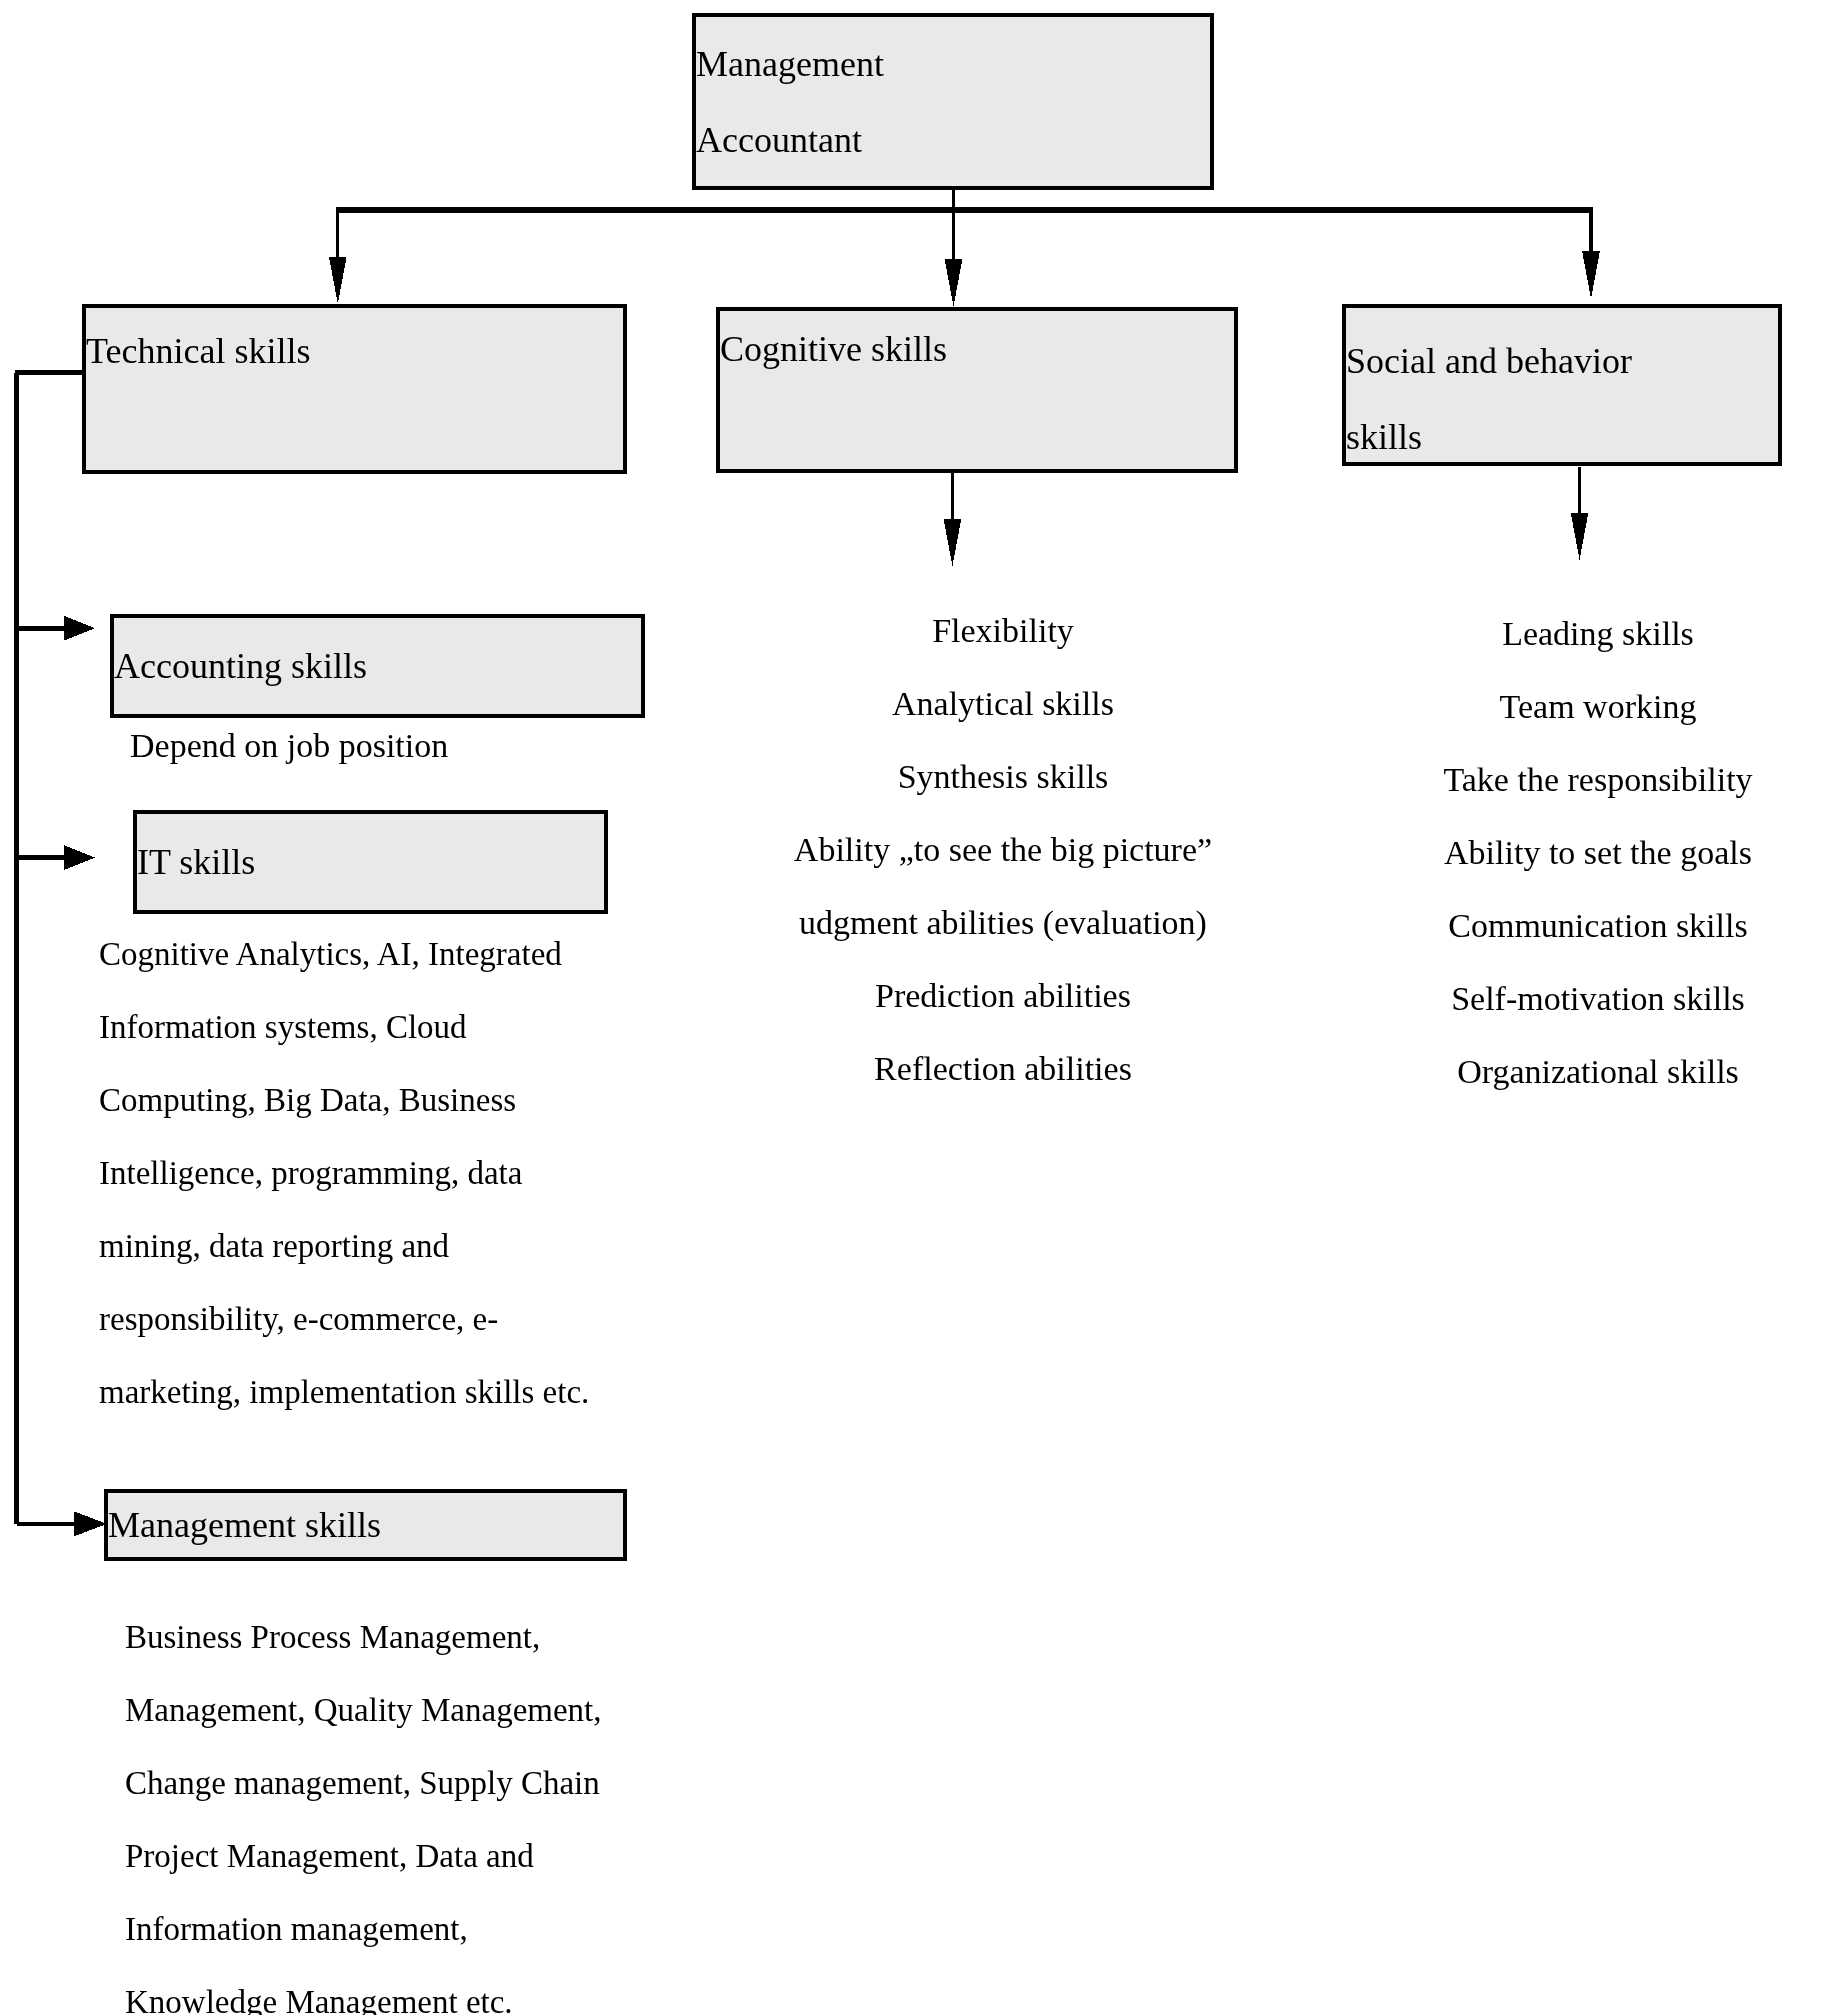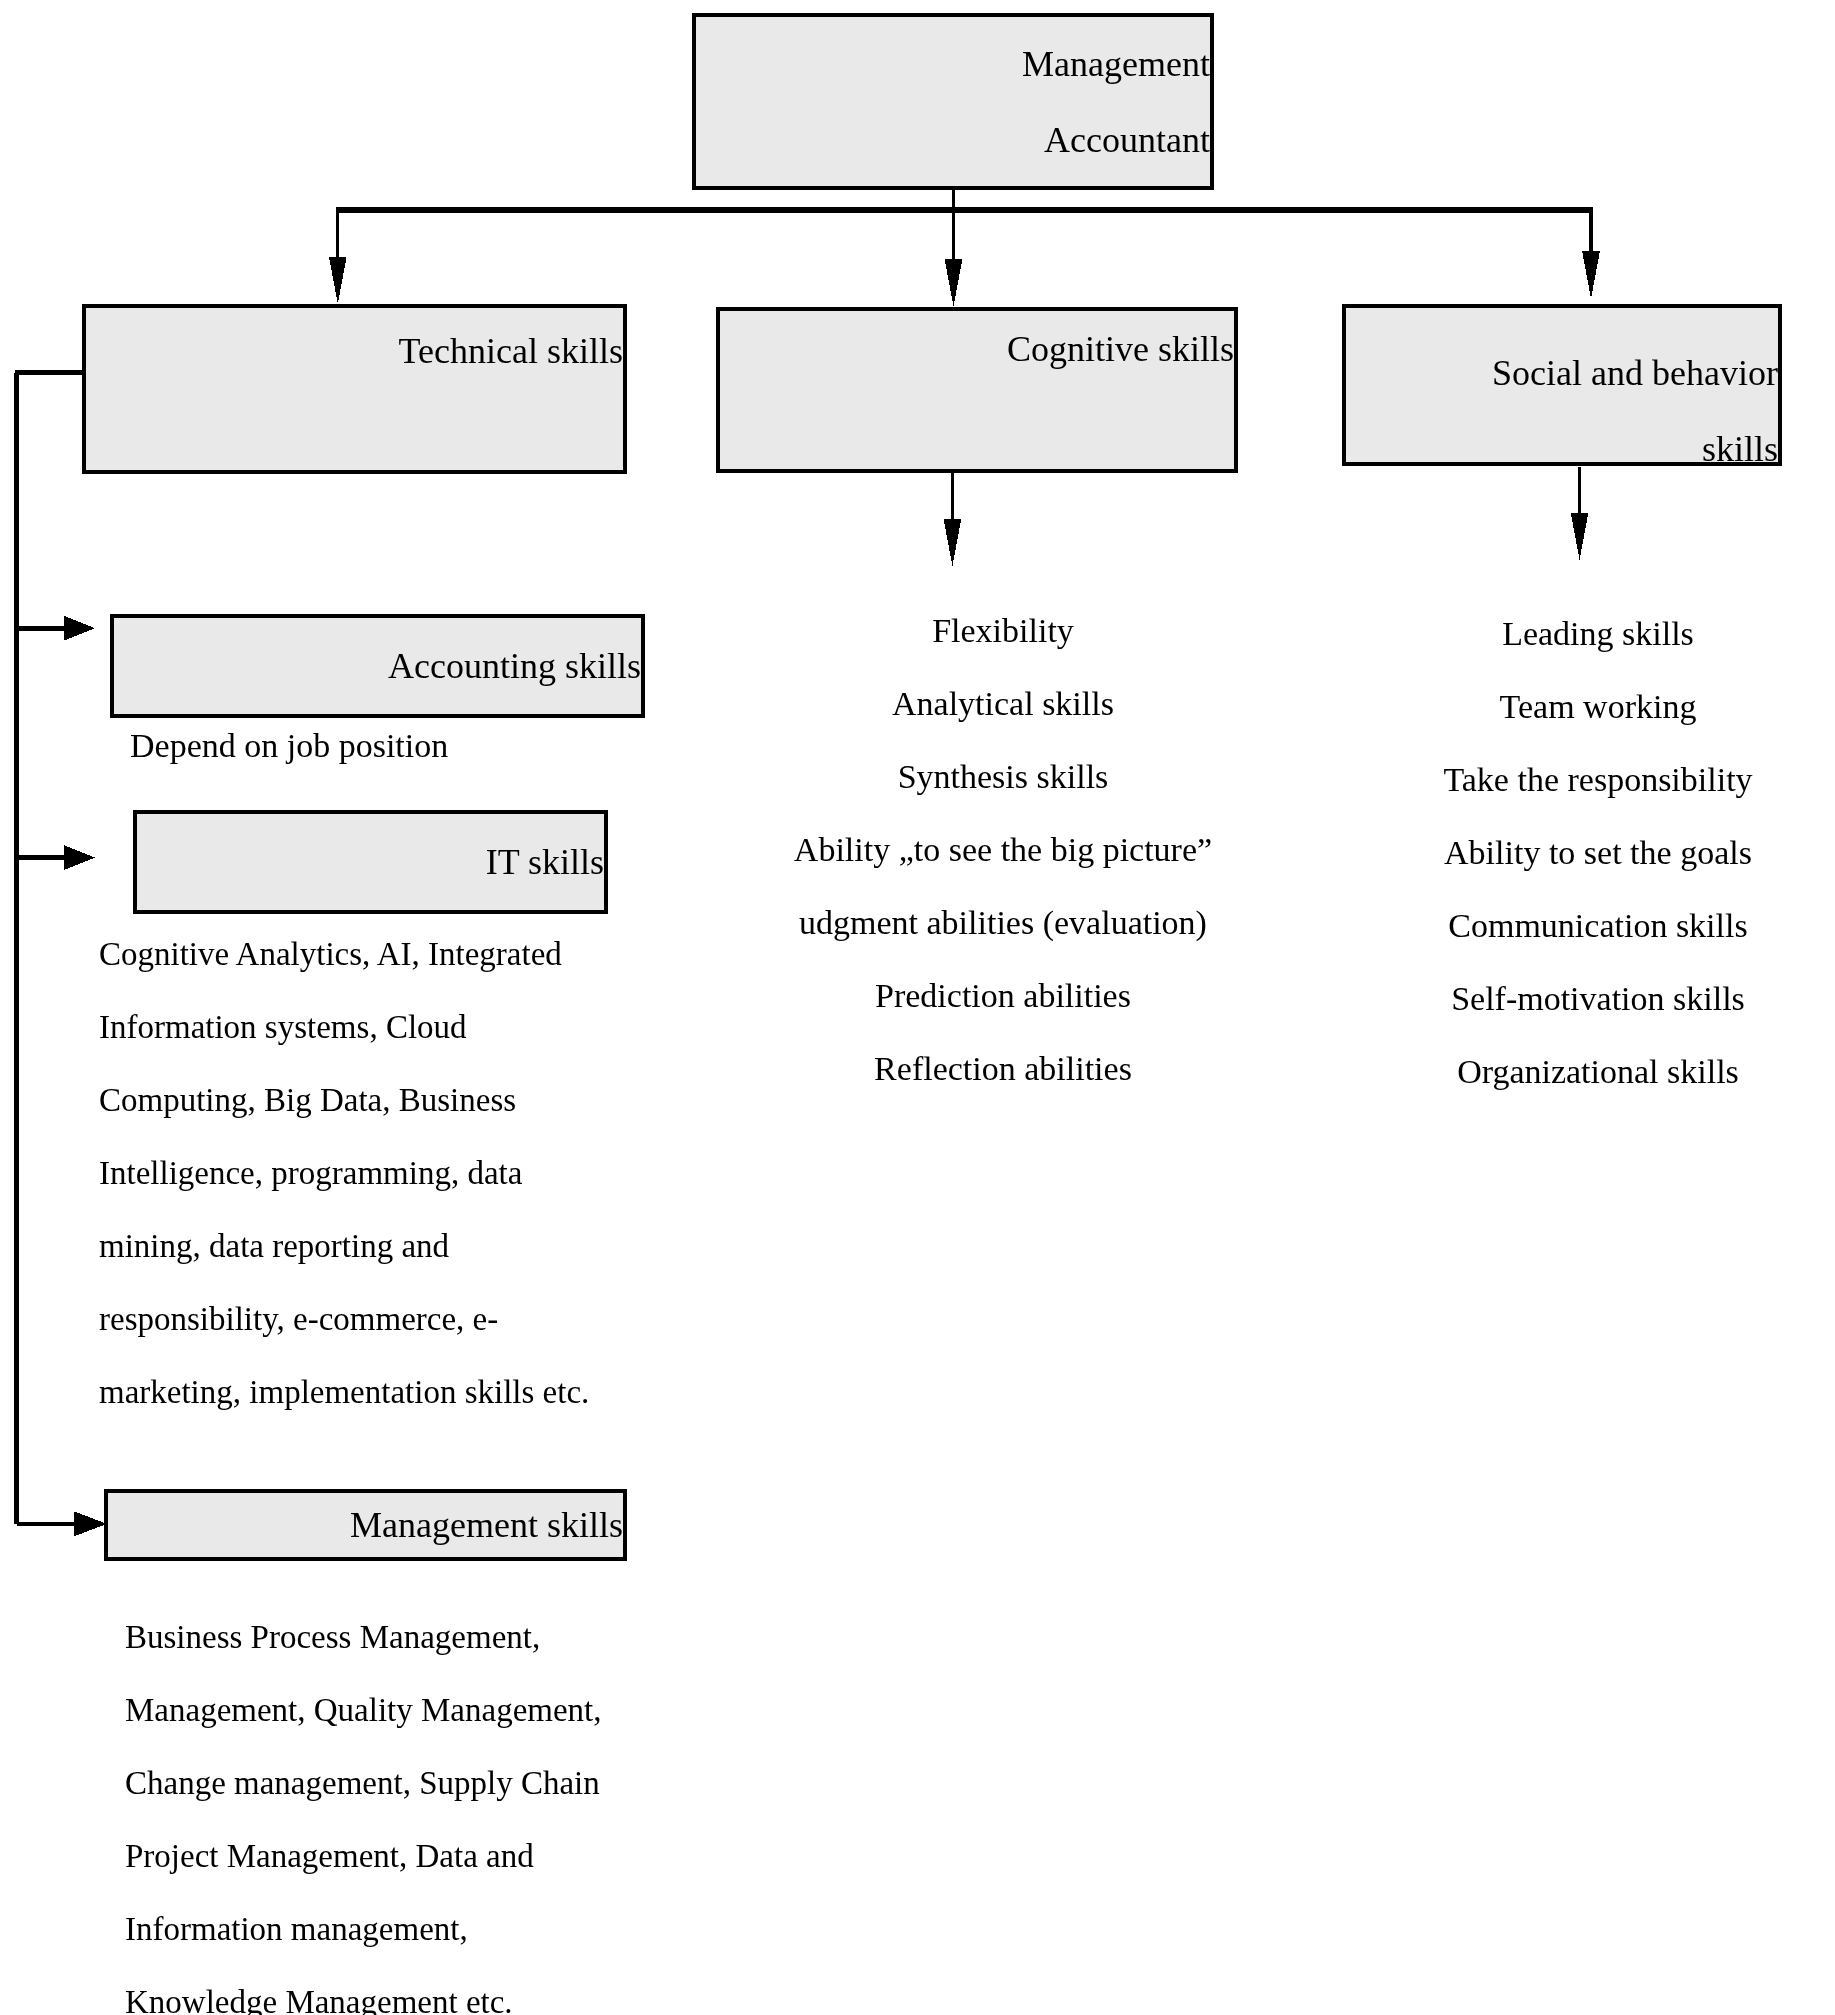--- a/index.html
+++ b/index.html
@@ -18,32 +18,32 @@
     width:1835px;height:2015px;
     pointer-events:none;
   }
   .box{
     position:absolute;
     background:#e9e9e9;
     border:4.7px solid #000000;
     box-sizing:border-box;
     display:flex;
     flex-direction:column;
-    align-items:flex-end;
+    align-items:flex-start;
     text-align:center;
   }
   .box .line{
     line-height:76px;
     font-size:36px;
     white-space:nowrap;
   }
   .box-root   {left:692px; top:13px;  width:522px; height:177px; justify-content:center;}
   .box-tech   {left:82px;  top:304px; width:545px; height:170px; padding-top:5.2px;}
   .box-cog    {left:716px; top:307px; width:522px; height:166px; }
-  .box-soc    {left:1342px; top:304px; width:440px;  height:162px; padding-top:27px;}
+  .box-soc    {left:1342px; top:304px; width:440px;  height:162px; padding-top:15px;}
   .box-acc    {left:110px;  top:579px; width:535px; height:104px; justify-content:center;margin-top:35px;}
   .box-it     {left:93px;  top:810px; width:475px; height:104px; justify-content:center;margin-left:40px;}
   .box-mgmt   {left:104px;  top:1489px; width:523px; height:72px; justify-content:center;}
   .note{
     position:absolute;
     left:130px; top:709px;
     font-size:34px;
     line-height:73px;
     white-space:nowrap;
   }

